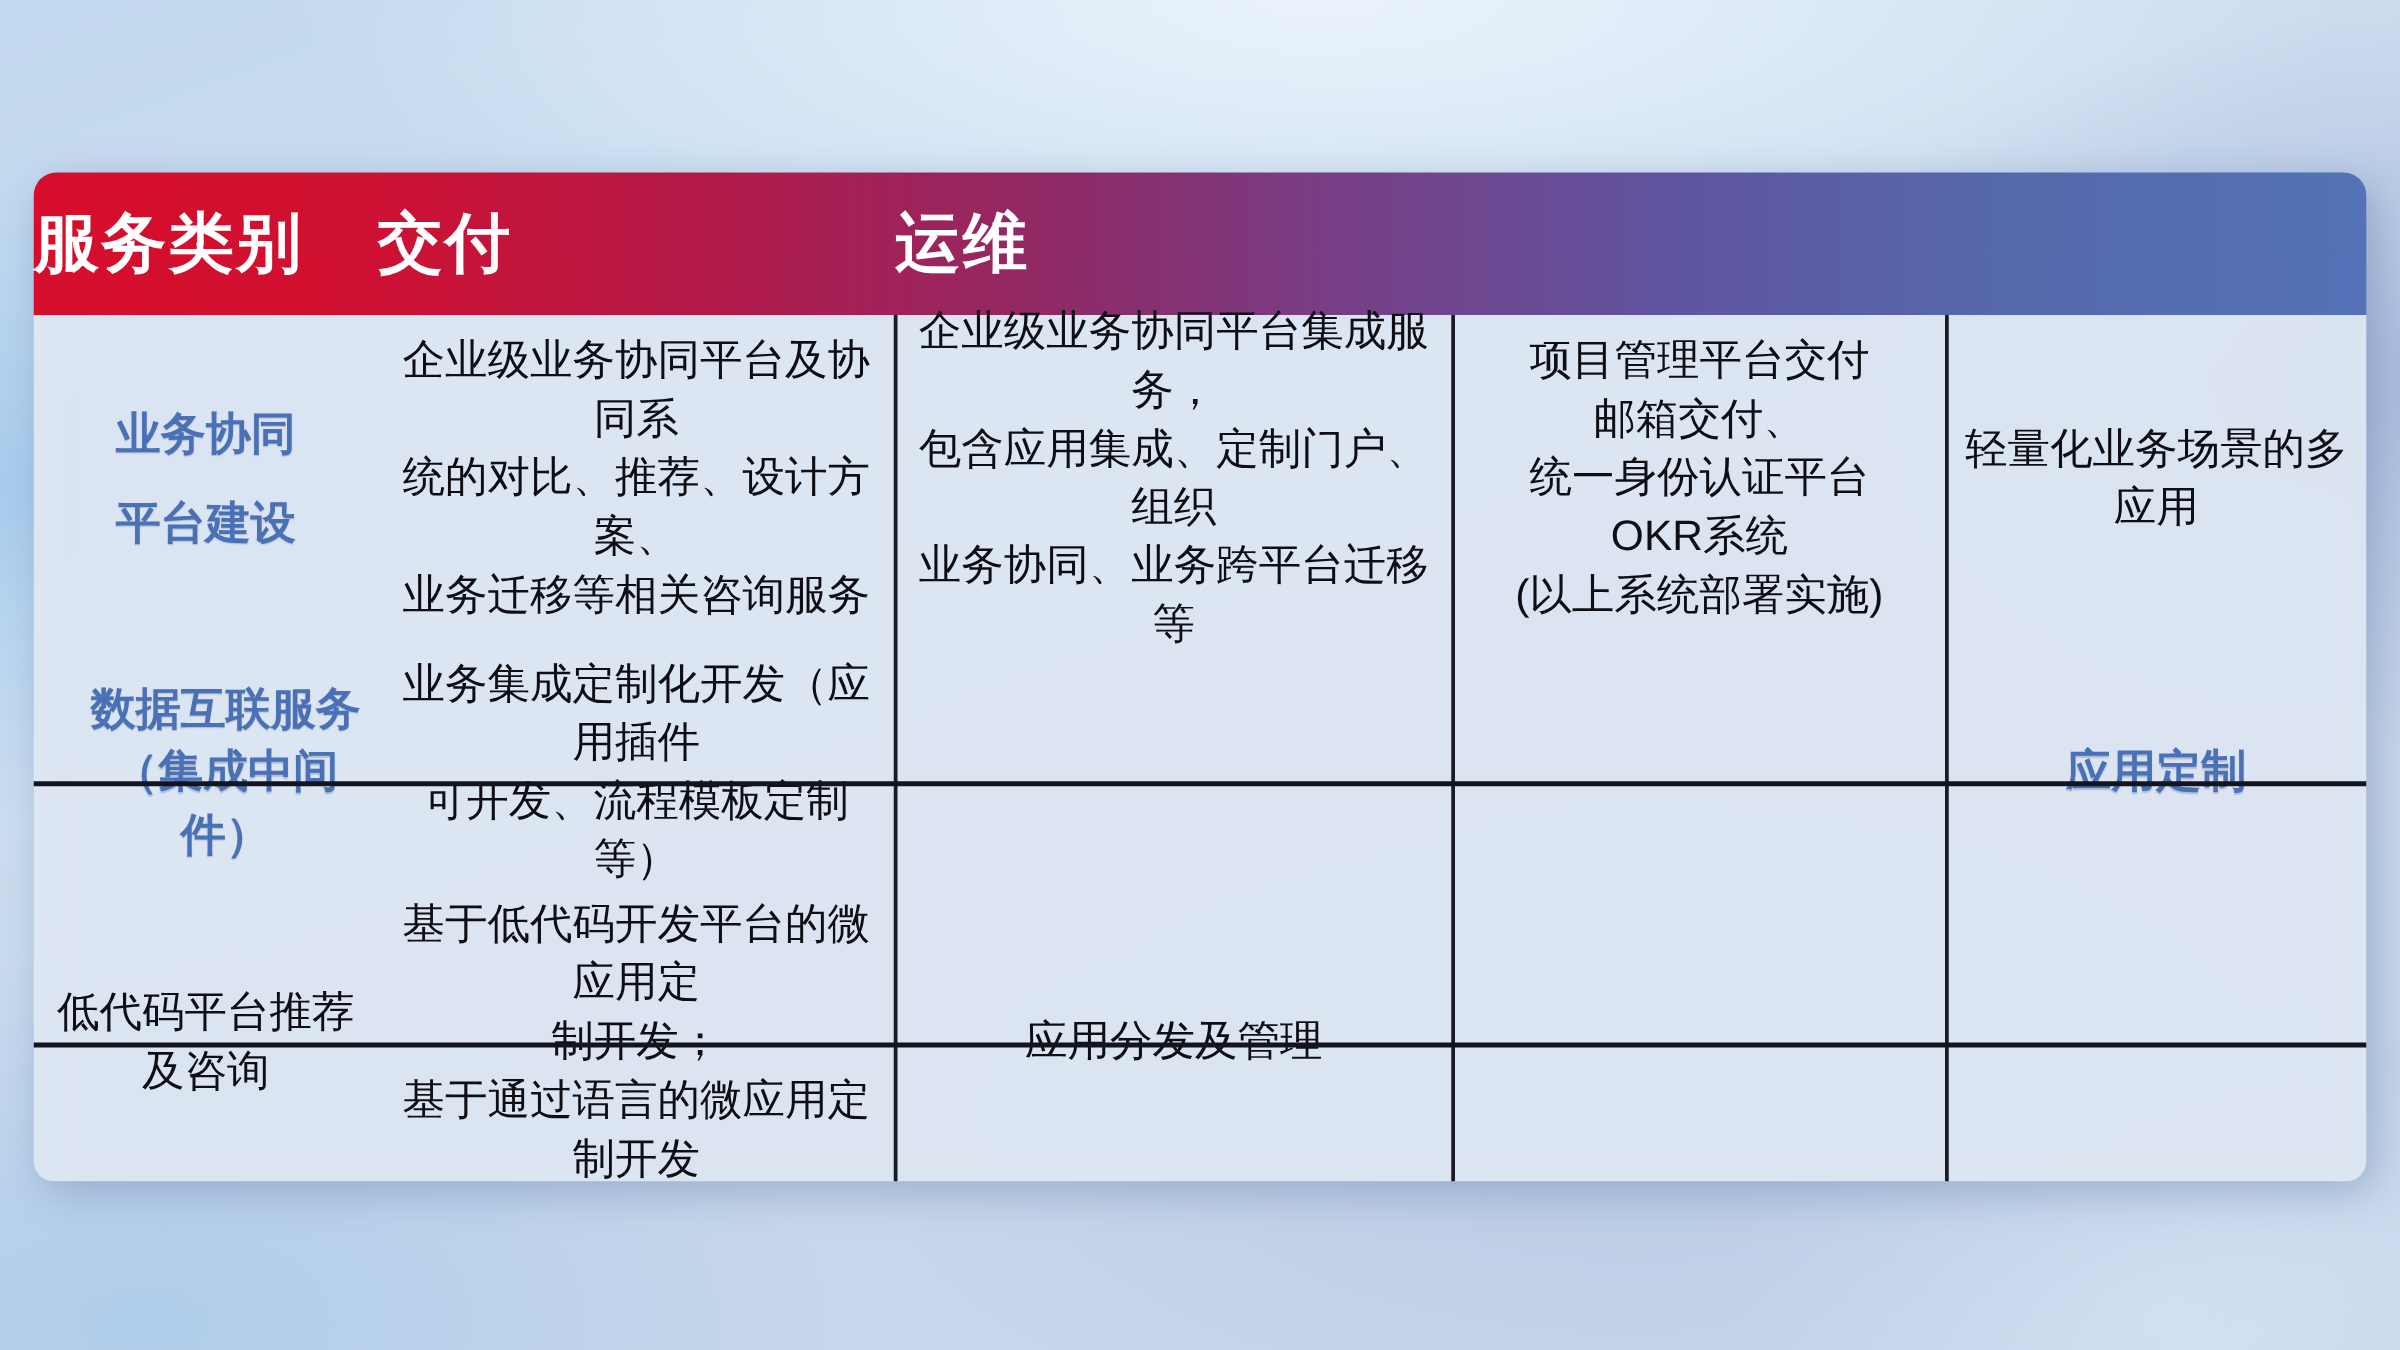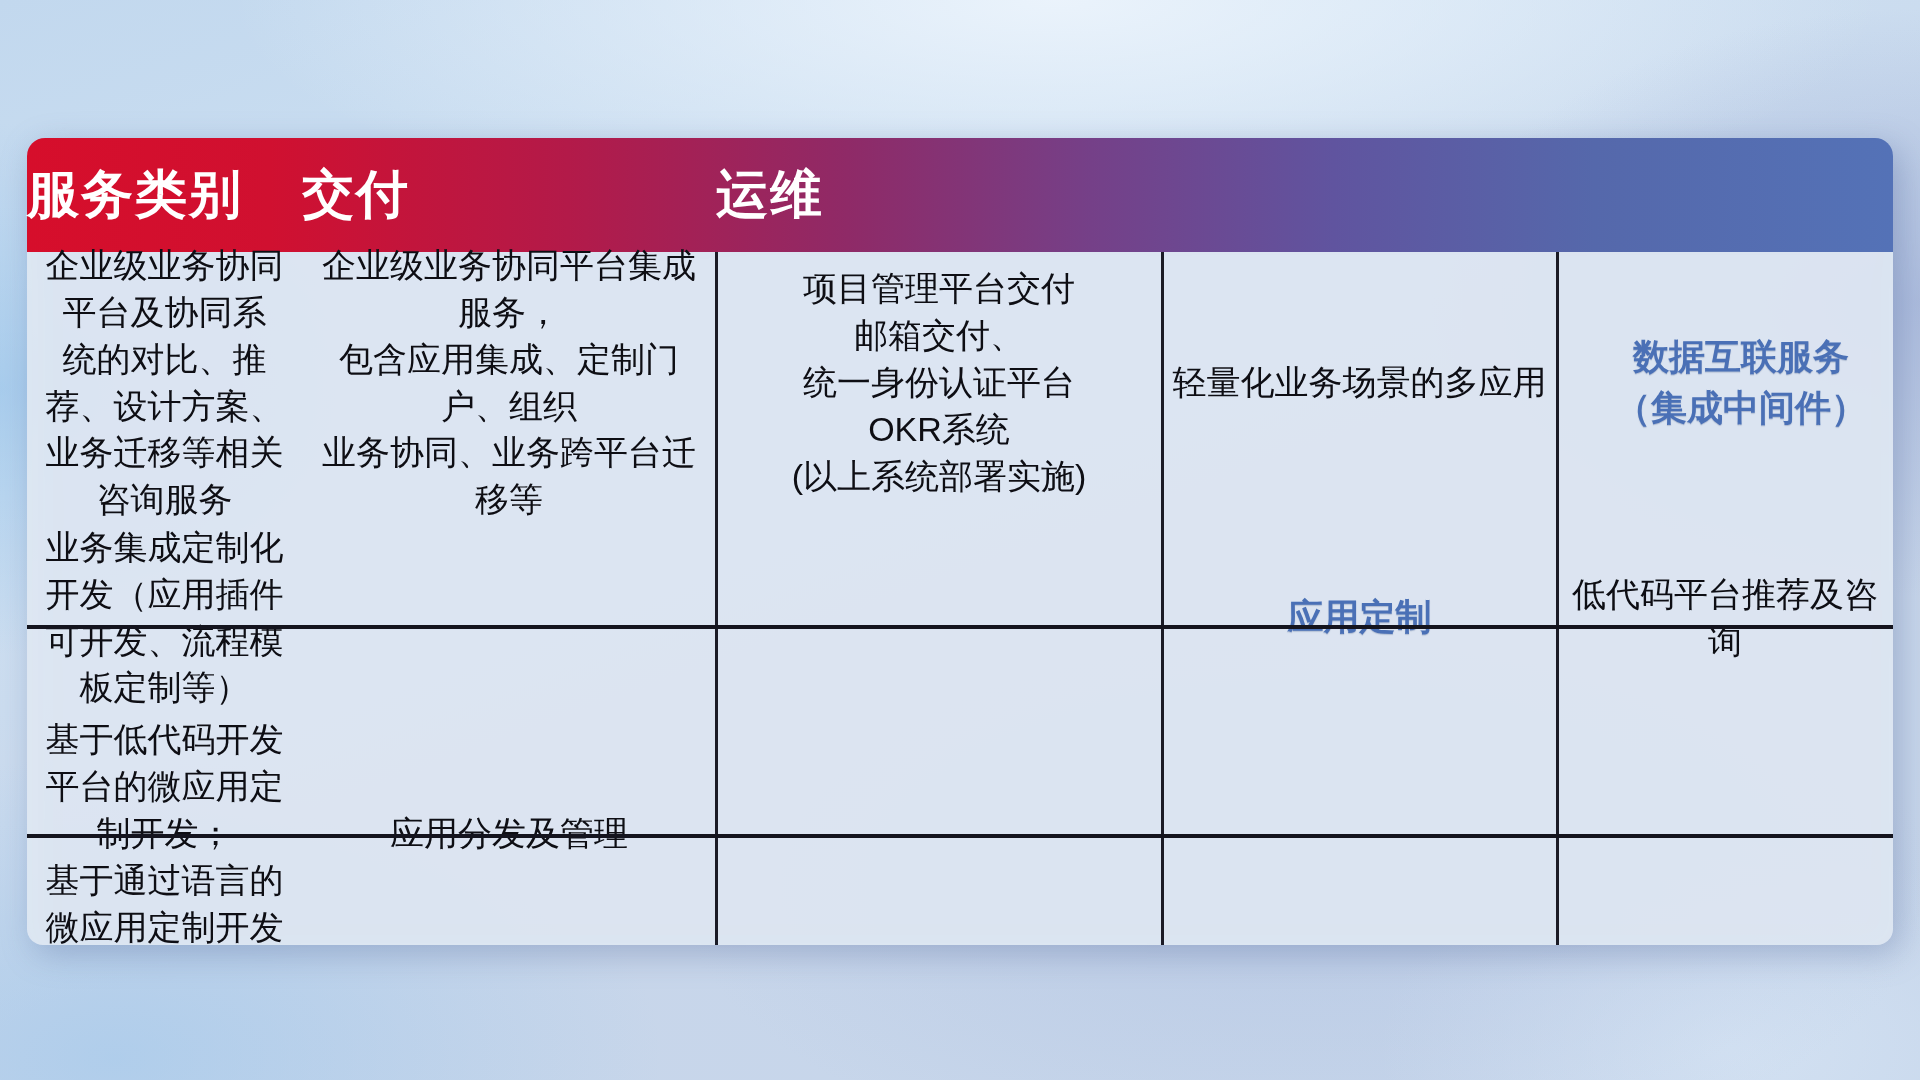--- a/index.html
+++ b/index.html
@@ -121,20 +121,22 @@
 <div class="table-wrap">
 
   <div class="header-bar grid-cols">
     <div class="header-cell">服务类别</div>
     <div class="header-cell">交付</div>
     <div class="header-cell">运维</div>
   </div>
 
   <div class="body-panel grid-cols">
 
+    <div class="cell cat cat-r1">业务协同
+平台建设</div>
     <div class="cell">企业级业务协同平台及协同系
 统的对比、推荐、设计方案、
 业务迁移等相关咨询服务</div>
     <div class="cell">企业级业务协同平台集成服务，
 包含应用集成、定制门户、组织
 业务协同、业务跨平台迁移等</div>
     <div class="cell">项目管理平台交付
 邮箱交付、
 统一身份认证平台
 OKR系统

